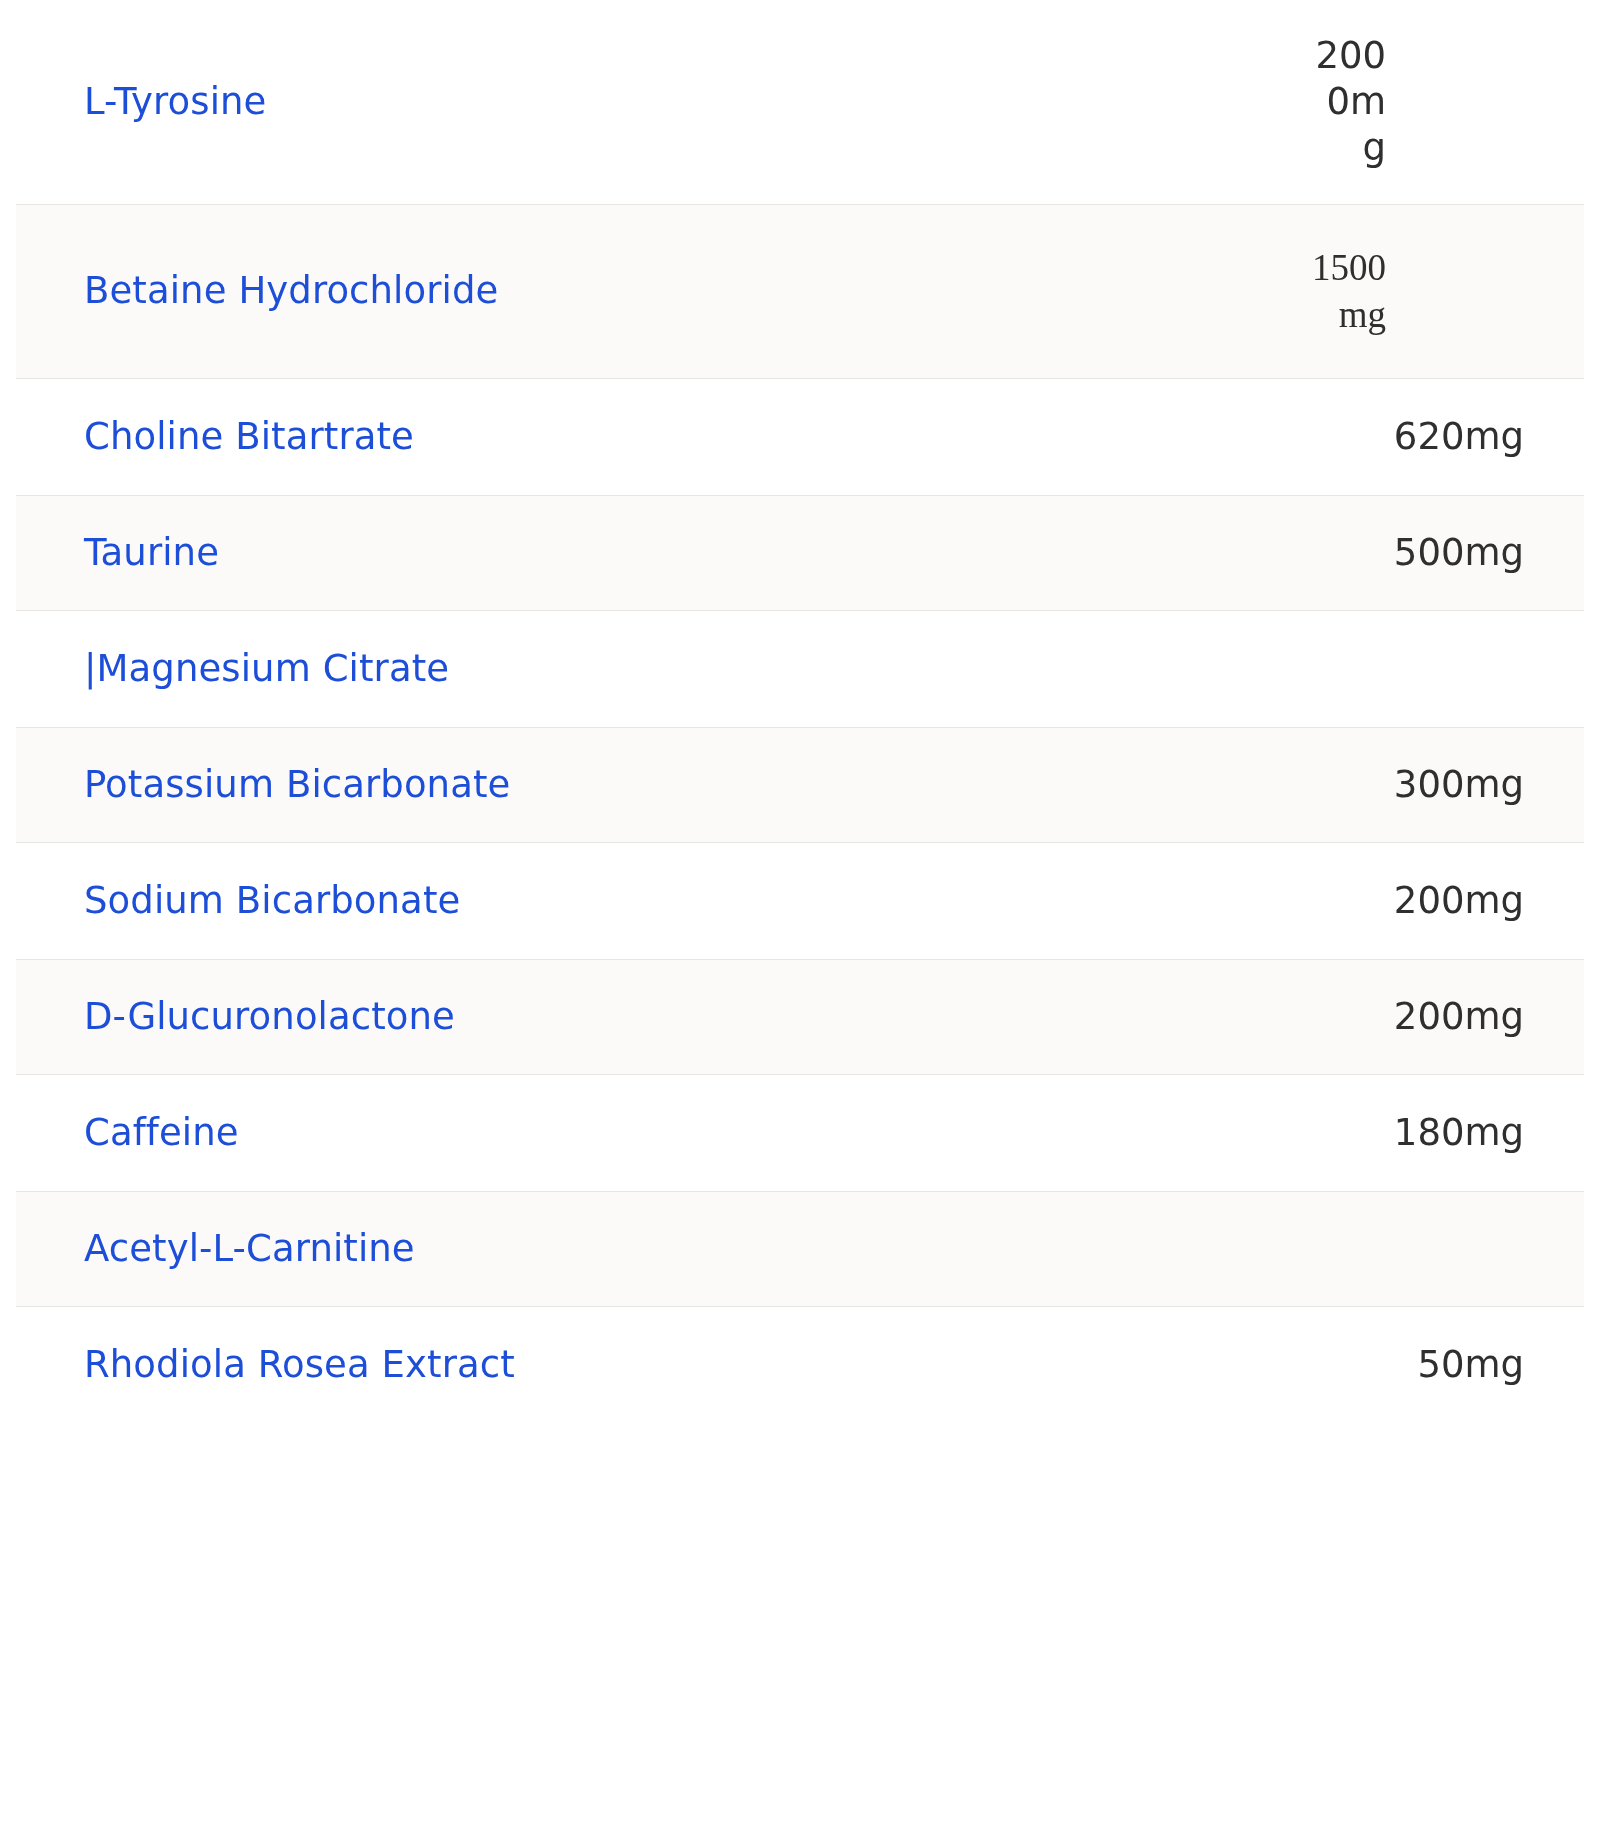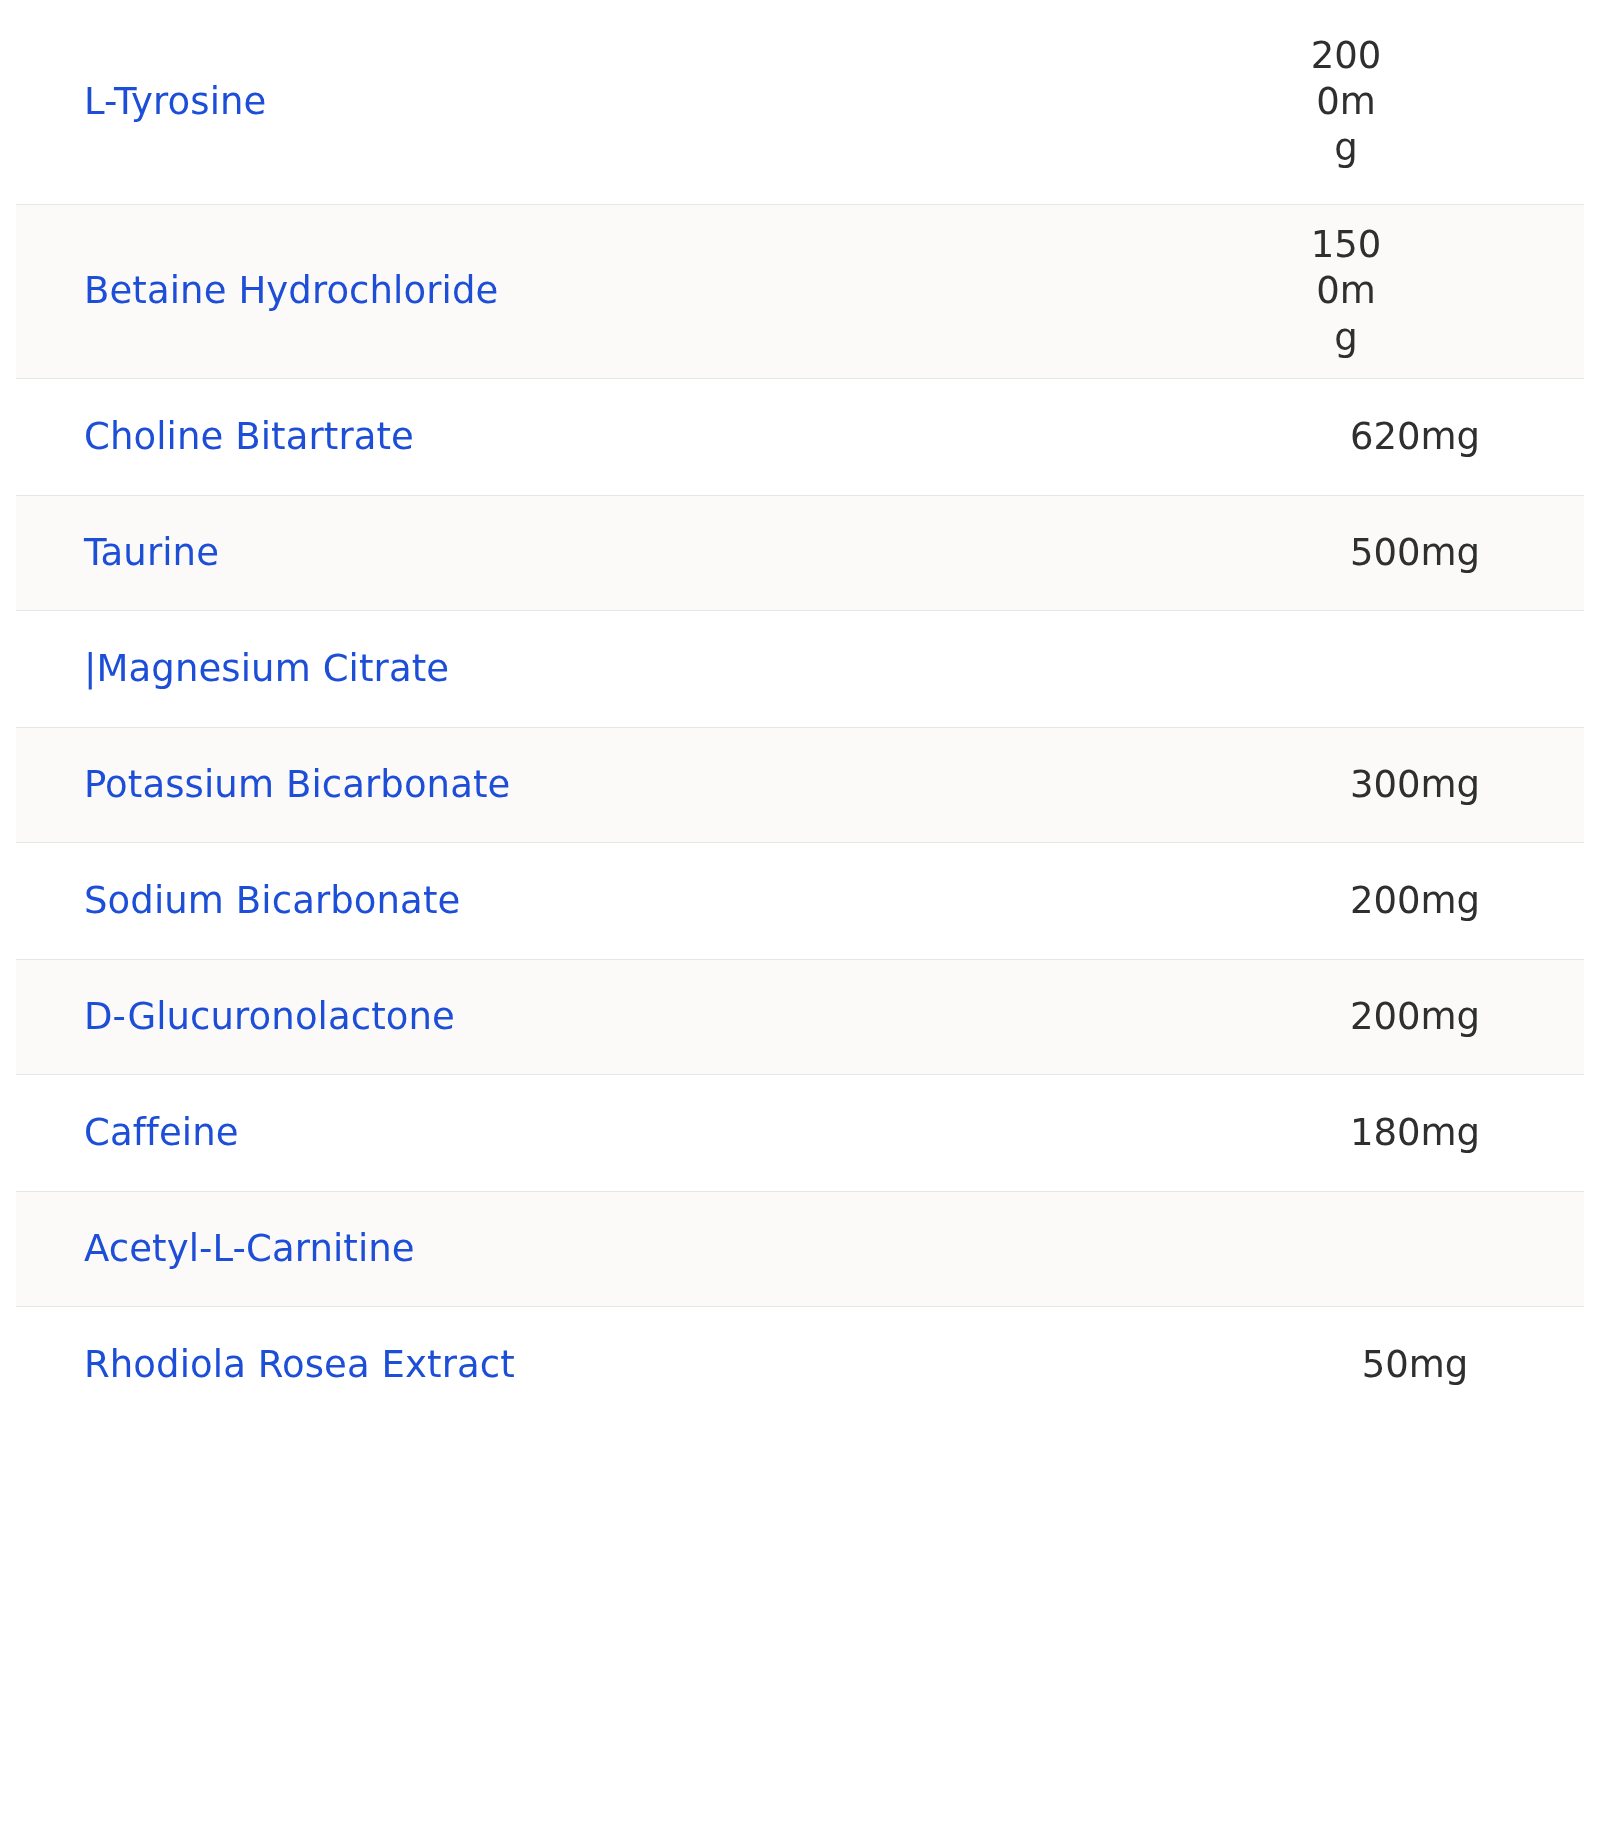--- a/index.html
+++ b/index.html
@@ -48,40 +48,40 @@
   }
 
   .cell-amount {
     flex: 1 1 auto;
     padding-right: 60px;
     box-sizing: border-box;
     font-size: 37px;
     font-weight: 400;
     line-height: 1.25;
     color: #2f2f2f;
-    text-align: center;
+    text-align: right;
     word-break: break-all;
   }
 
   
   .h-tall { height: 204px; }
   .h-std  { height: 116px; }
   .h-mid  { height: 175px; }
 </style>
 </head>
 <body>
 
 <div class="ingredient-table" id="table-root">
     <div class="ingredient-row h-tall">
       <div class="cell-name">L-Tyrosine</div>
       <div class="cell-amount" style="max-width: 140px;">2000mg</div>
     </div>
     <div class="ingredient-row alt h-mid">
       <div class="cell-name">Betaine Hydrochloride</div>
-      <div class="cell-amount" style="max-width: 140px;">1500mg</div>
+      <div class="cell-amount" style="max-width: 140px; font-family: Liberation Serif, serif;">1500mg</div>
     </div>
     <div class="ingredient-row h-std">
       <div class="cell-name">Choline Bitartrate</div>
       <div class="cell-amount">620mg</div>
     </div>
     <div class="ingredient-row alt h-std">
       <div class="cell-name">Taurine</div>
       <div class="cell-amount">500mg</div>
     </div>
     <div class="ingredient-row h-std">

